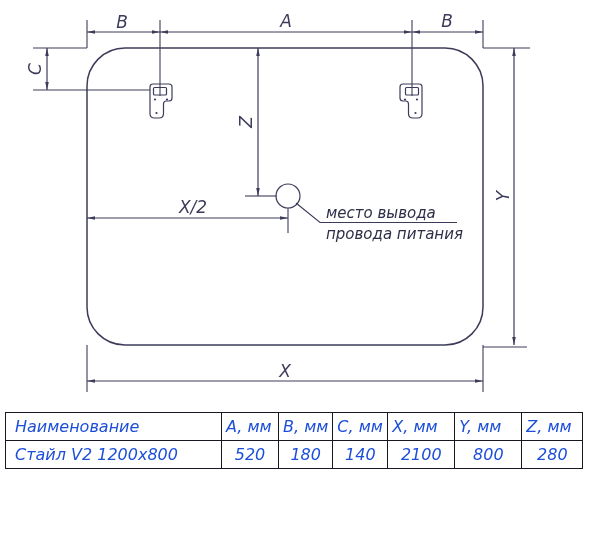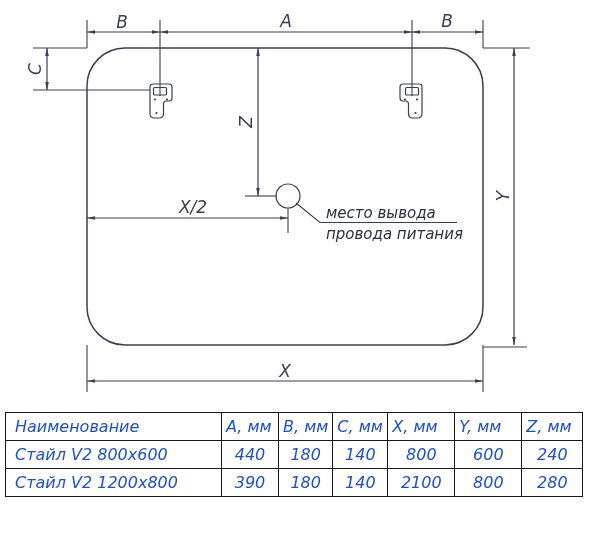--- a/index.html
+++ b/index.html
@@ -154,31 +154,22 @@
           <th class="num-col">A, мм</th>
           <th class="num-col">B, мм</th>
           <th class="num-col">C, мм</th>
           <th class="num-col">X, мм</th>
           <th class="num-col">Y, мм</th>
           <th class="num-col">Z, мм</th>
         </tr>
       </thead>
     <tbody>
         <tr>
-          <td class="name-cell">Стайл V2 800x600</td>
-          <td class="value-cell">440</td>
-          <td class="value-cell">180</td>
-          <td class="value-cell">140</td>
-          <td class="value-cell">800</td>
-          <td class="value-cell">600</td>
-          <td class="value-cell">240</td>
-        </tr>
-        <tr>
           <td class="name-cell">Стайл V2 1200x800</td>
-          <td class="value-cell">390</td>
+          <td class="value-cell">520</td>
           <td class="value-cell">180</td>
           <td class="value-cell">140</td>
           <td class="value-cell">2100</td>
           <td class="value-cell">800</td>
           <td class="value-cell">280</td>
         </tr>
       </tbody>
   </table>
 
 </div>

